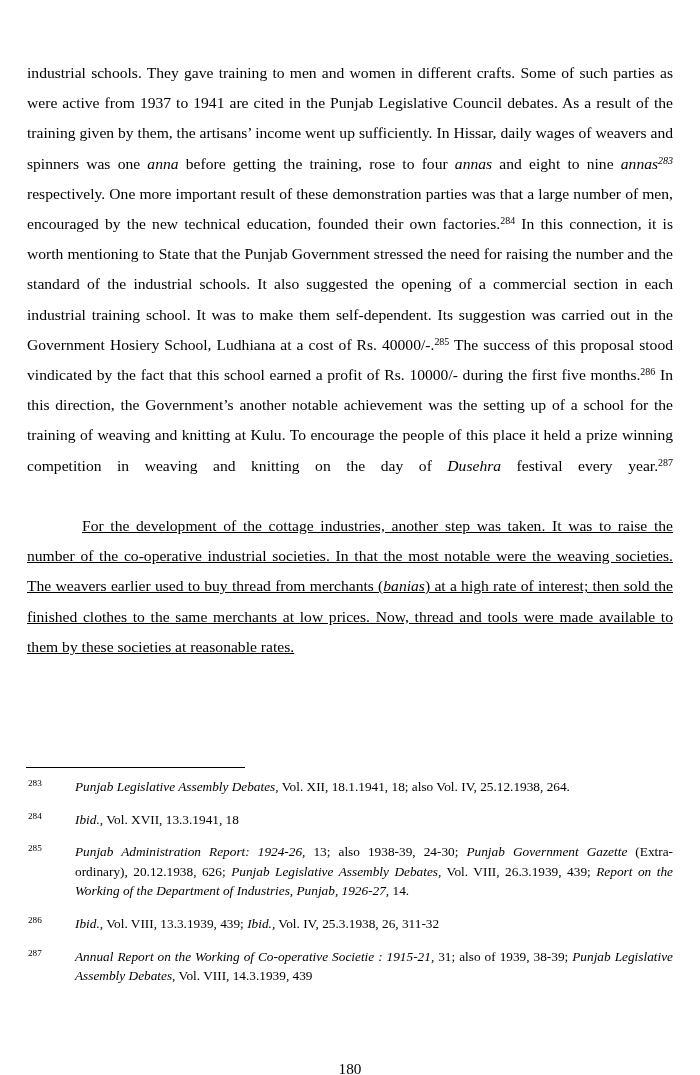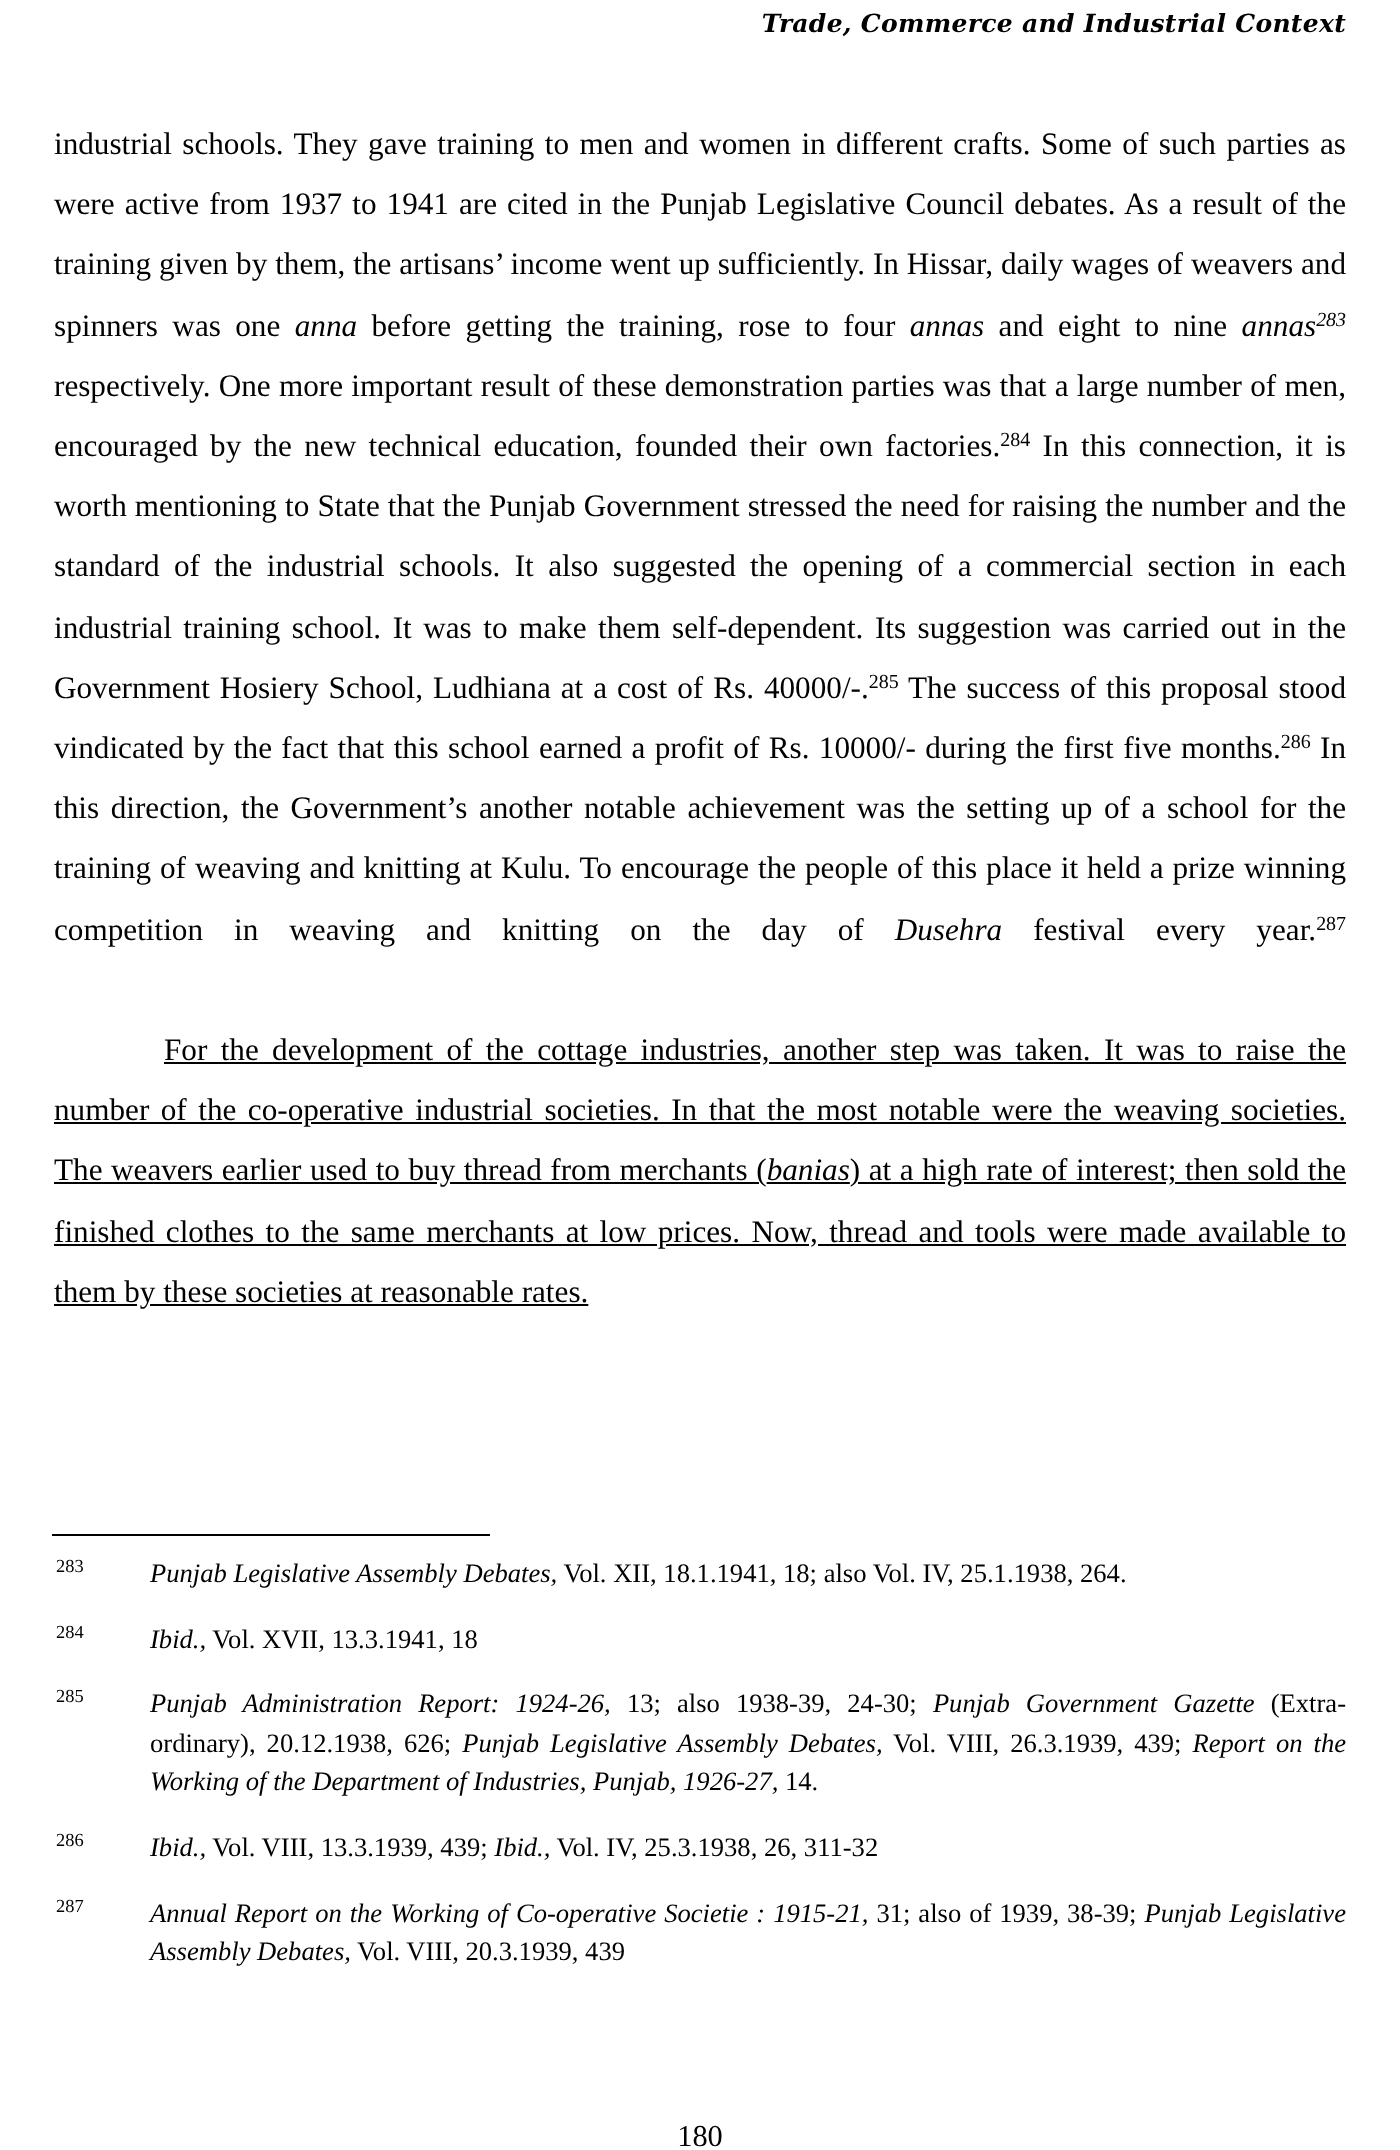--- a/index.html
+++ b/index.html
@@ -146,56 +146,55 @@
     text-align: center;
     font-size: 15.2px;
     line-height: 19px;
   }
 </style>
 </head>
 <body>
 
 <div class="page">
 
-  <div class="running-header">Trade, Commerce and Industrial Context</div>
 
   <div class="body-block">
 
     <p class="para"><span>industrial schools. They gave training to men and women in different crafts. Some of such parties as were active from 1937 to 1941 are cited in the Punjab Legislative Council debates. As a result of the training given by them, the artisans’ income went up sufficiently. In Hissar, daily wages of weavers and spinners was one </span><i>anna</i><span> before getting the training, rose to four </span><i>annas</i><span> and eight to nine </span><i>annas</i><sup class="ital">283</sup><span> respectively. One more important result of these demonstration parties was that a large number of men, encouraged by the new technical education, founded their own factories.</span><sup>284</sup><span> In this connection, it is worth mentioning to State that the Punjab Government stressed the need for raising the number and the standard of the industrial schools. It also suggested the opening of a commercial section in each industrial training school. It was to make them self-dependent. Its suggestion was carried out in the Government Hosiery School, Ludhiana at a cost of Rs. 40000/-.</span><sup>285</sup><span> The success of this proposal stood vindicated by the fact that this school earned a profit of Rs. 10000/- during the first five months.</span><sup>286</sup><span> In this direction, the Government’s another notable achievement was the setting up of a school for the training of weaving and knitting at Kulu. To encourage the people of this place it held a prize winning competition in weaving and knitting on the day of </span><i>Dusehra</i><span> festival every year.</span><sup>287</sup></p>
 
     <p class="para indent nostretch"><span>For the development of the cottage industries, another step was taken. It was to raise the number of the co-operative industrial societies. In that the most notable were the weaving societies. The weavers earlier used to buy thread from merchants (</span><i>banias</i><span>) at a high rate of interest; then sold the finished clothes to the same merchants at low prices. Now, thread and tools were made available to them by these societies at reasonable rates.</span></p>
 
   </div>
 
   <div class="footnote-rule"></div>
 
   <div class="footnotes">
 
     <div class="footnote nostretch">
       <span class="fn-num">283</span>
-      <span class="fn-body"><i>Punjab Legislative Assembly Debates,</i><span> Vol. XII, 18.1.1941, 18; also Vol. IV, 25.1.1938, 264.</span></span>
+      <span class="fn-body"><i>Punjab Legislative Assembly Debates,</i><span> Vol. XII, 18.1.1941, 18; also Vol. IV, 25.12.1938, 264.</span></span>
     </div>
 
     <div class="footnote nostretch">
       <span class="fn-num">284</span>
       <span class="fn-body"><i>Ibid.,</i><span> Vol. XVII, 13.3.1941, 18</span></span>
     </div>
 
     <div class="footnote nostretch">
       <span class="fn-num">285</span>
       <span class="fn-body"><i>Punjab Administration Report: 1924-26,</i><span> 13; also 1938-39, 24-30; </span><i>Punjab Government Gazette</i><span> (Extra-ordinary), 20.12.1938, 626; </span><i>Punjab Legislative Assembly Debates,</i><span> Vol. VIII, 26.3.1939, 439; </span><i>Report on the Working of the Department of Industries, Punjab, 1926-27,</i><span> 14.</span></span>
     </div>
 
     <div class="footnote nostretch">
       <span class="fn-num">286</span>
       <span class="fn-body"><i>Ibid.,</i><span> Vol. VIII, 13.3.1939, 439; </span><i>Ibid.,</i><span> Vol. IV, 25.3.1938, 26, 311-32</span></span>
     </div>
 
     <div class="footnote nostretch">
       <span class="fn-num">287</span>
-      <span class="fn-body"><i>Annual Report on the Working of Co-operative Societie : 1915-21,</i><span> 31; also of 1939, 38-39; </span><i>Punjab Legislative Assembly Debates,</i><span> Vol. VIII, 20.3.1939, 439</span></span>
+      <span class="fn-body"><i>Annual Report on the Working of Co-operative Societie : 1915-21,</i><span> 31; also of 1939, 38-39; </span><i>Punjab Legislative Assembly Debates,</i><span> Vol. VIII, 14.3.1939, 439</span></span>
     </div>
 
   </div>
 
   <div class="page-number">180</div>
 
 </div>
 
 </body></html>

